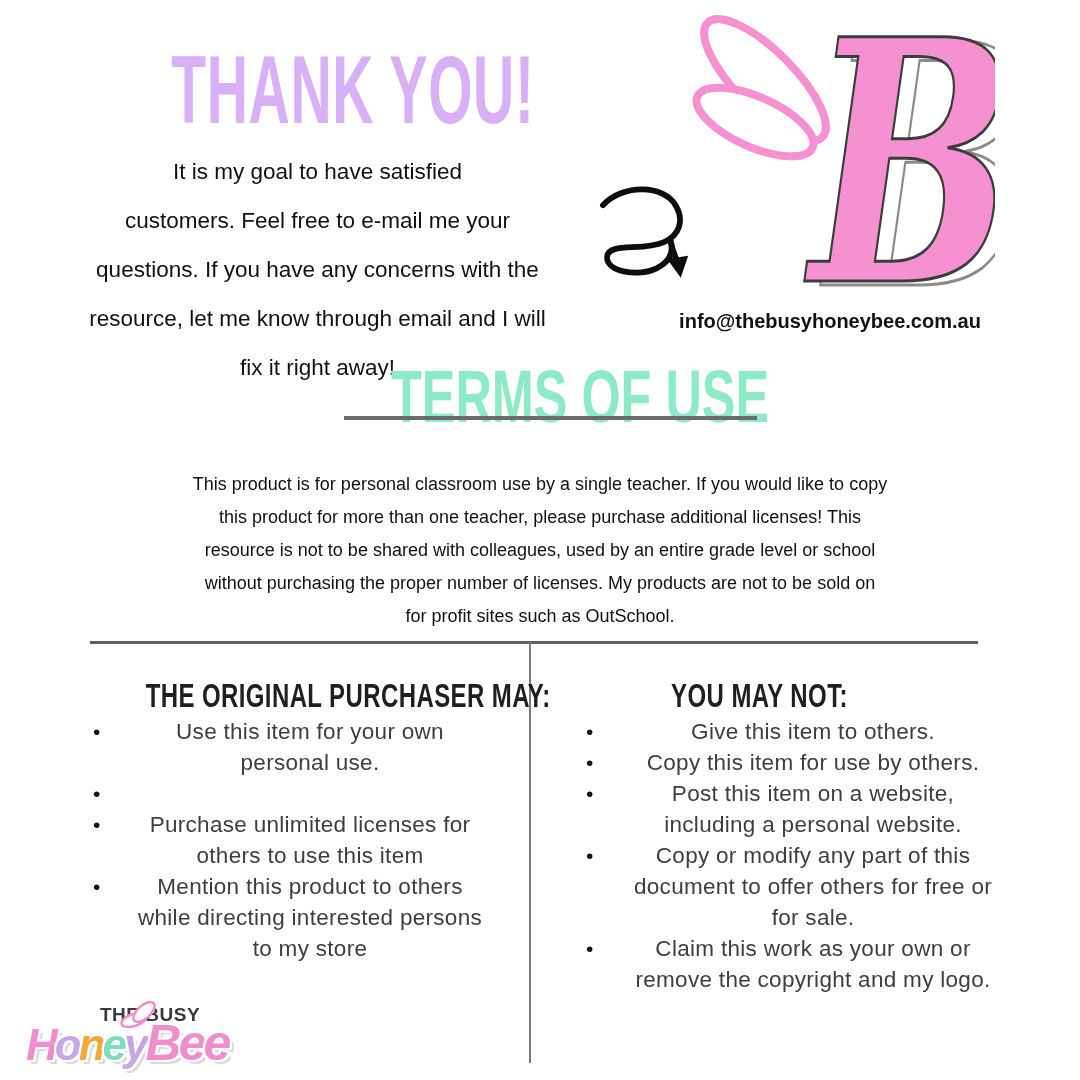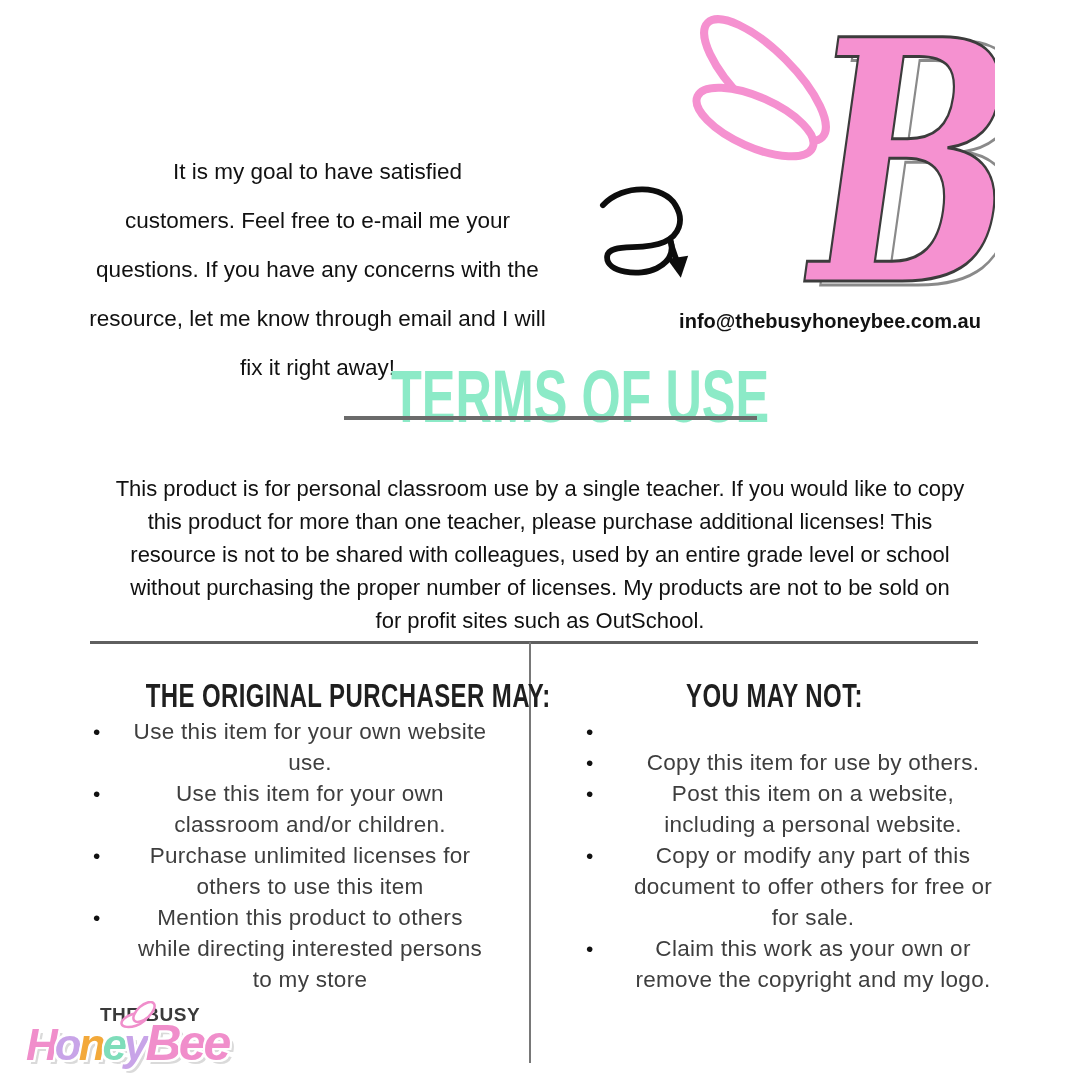--- a/index.html
+++ b/index.html
@@ -33,32 +33,32 @@
     font-weight:bold; font-size:20px; color:#121212;
   }
 
   
   .terms-title { position:absolute; left:310px; top:336px; width:500px; text-align:center; line-height:82px; }
   .terms-title .squish { font-size:72px; color:#8ceac7; transform:scale(0.70,1.02); }
   .terms-underline { position:absolute; left:344px; top:416px; width:413px; height:4px; background:#6b6b6b; }
 
   .terms-body {
     position:absolute; left:35px; top:450px; width:1010px; text-align:center;
-    font-size:22px; line-height:33px; white-space:pre-line; color:#111;
+    font-size:18px; line-height:33px; white-space:pre-line; color:#111;
   }
 
   
   .hrule { position:absolute; left:90px; top:641px; width:888px; height:3px; background:#5f5f5f; }
   .vrule { position:absolute; left:529px; top:642px; width:2px; height:421px; background:#787878; }
 
   
   .col-header { position:absolute; text-align:center; line-height:30px; }
   .col-header .squish { font-size:30px; color:#1f1f1f; transform:scale(0.80,1.08); letter-spacing:0.5px; }
   .col-header-left  { left:95px;  top:662px; width:400px;text-decoration:underline; }
-  .col-header-right { left:560px; top:662px; width:430px; }
+  .col-header-right { left:545px; top:662px; width:430px; }
 
   .list { position:absolute; list-style:none; margin:0; padding:0;
           font-size:22.5px; line-height:31px; color:#3e3e3e; letter-spacing:0.3px; }
   .list li { display:flex; align-items:flex-start; }
   .bullet { flex:0 0 38px; padding-left:8px; color:#111; font-size:21px; }
   .li-text { flex:1; text-align:center; padding-right:4px; }
   .list-left  { left:85px;  top:716px; width:408px; }
   .list-right { left:578px; top:716px; width:428px; }
 
   
@@ -79,20 +79,21 @@
       -2px -2px 0 #fff, 2px -2px 0 #fff, -2px 2px 0 #fff, 2px 2px 0 #fff,
       -2px 0 0 #fff, 2px 0 0 #fff, 0 -2px 0 #fff, 0 2px 0 #fff,
       4px 4px 0 rgba(150,150,150,0.35);
   }
 </style>
 </head>
 <body>
 
 <div class="page">
 
+  <h1 class="thank-title"><span class="squish">THANK YOU!</span></h1>
 
   <p class="thank-body">It is my goal to have satisfied
 customers. Feel free to e-mail me your
 questions. If you have any concerns with the
 resource, let me know through email and I will
 fix it right away!</p>
 
   <svg class="arrow-svg" viewBox="0 0 90 95">
     <path d="M5,23 C25,2 63,4 74,23 C83,38 77,52 63,58 C42,67 10,58 9,72 C8,87 40,91 56,83 C68,77 73,68 69,56" fill="none" stroke="#0d0d0d" stroke-width="5.5" stroke-linecap="round"></path>
     <path d="M69,56 C71,66 74,73 77,80" fill="none" stroke="#0d0d0d" stroke-width="5.5" stroke-linecap="round"></path>
@@ -121,40 +122,40 @@
 without purchasing the proper number of licenses. My products are not to be sold on
 for profit sites such as OutSchool.</p>
 
   <div class="hrule"></div>
   <div class="vrule"></div>
 
   <h3 class="col-header col-header-left"><span class="squish">THE ORIGINAL PURCHASER MAY:</span></h3>
   <ul class="list list-left">
     <li>
       <span class="bullet">•</span>
-      <span class="li-text">Use this item for your own website use.</span>
+      <span class="li-text">Use this item for your own personal use.</span>
       </li>
     <li>
       <span class="bullet">•</span>
-      <span class="li-text">Use this item for your own classroom and/or children.</span>
       </li>
     <li>
       <span class="bullet">•</span>
       <span class="li-text">Purchase unlimited licenses for others to use this item</span>
       </li>
     <li>
       <span class="bullet">•</span>
       <span class="li-text">Mention this product to others while directing interested persons to my store</span>
       </li>
   </ul>
 
   <h3 class="col-header col-header-right"><span class="squish">YOU MAY NOT:</span></h3>
   <ul class="list list-right">
     <li>
       <span class="bullet">•</span>
+      <span class="li-text">Give this item to others.</span>
       </li>
     <li>
       <span class="bullet">•</span>
       <span class="li-text">Copy this item for use by others.</span>
       </li>
     <li>
       <span class="bullet">•</span>
       <span class="li-text">Post this item on a website, including a personal website.</span>
       </li>
     <li>

